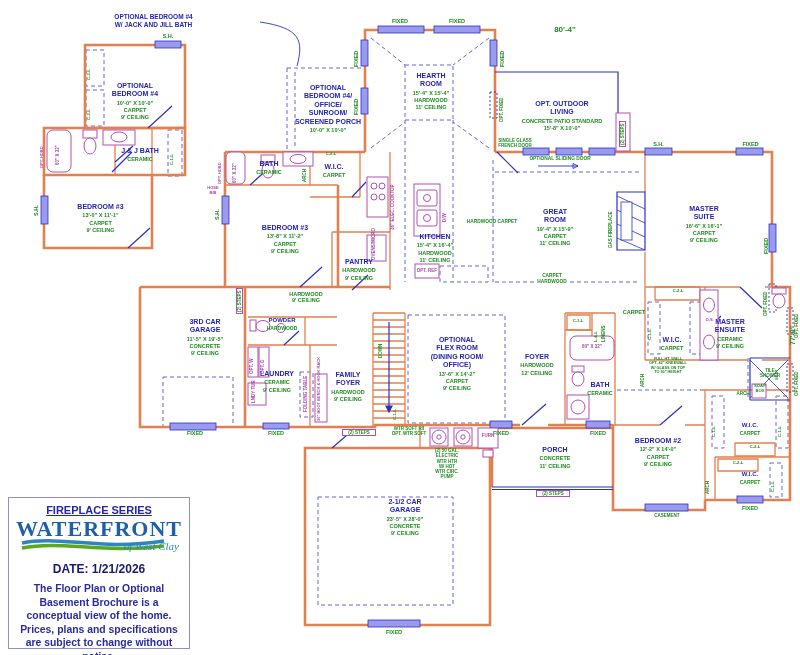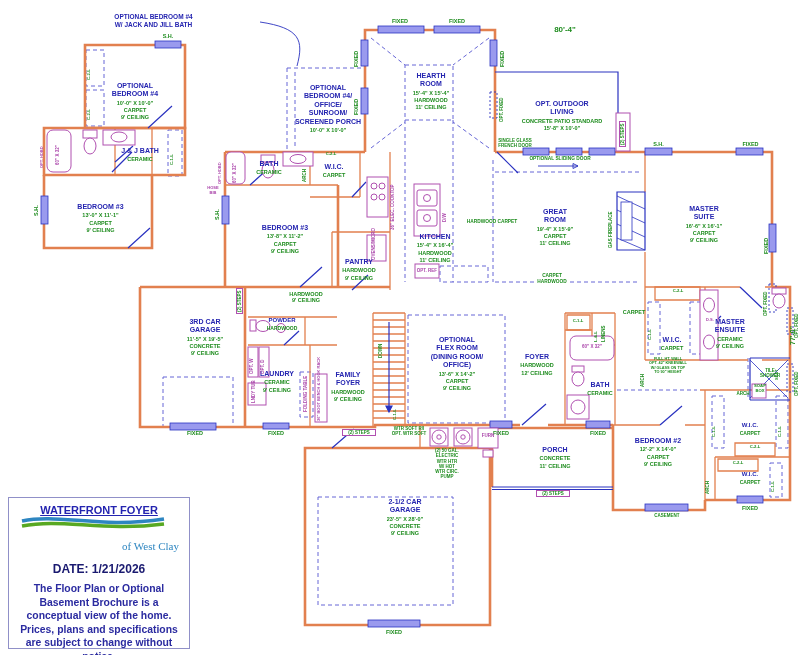--- a/index.html
+++ b/index.html
@@ -13,21 +13,21 @@
   .v{transform:rotate(-90deg);transform-origin:0 0;white-space:nowrap;text-align:left;}
   .box{border:0.5px solid #B050B0;padding:0 1px;background:#fff;}
   .room{position:absolute;text-align:center;}
   .rname{color:#2424B0;font-size:7px;font-weight:bold;white-space:pre-line;line-height:1.2;}
   .rdet{color:#1E8C1E;font-size:5.5px;font-weight:bold;white-space:pre-line;line-height:1.3;margin-top:1px;}
   .tblock{position:absolute;left:8px;top:497px;width:182px;height:152px;border:1px solid #9090C8;text-align:center;padding:3px 2px;box-sizing:border-box;}
   .tb-name{color:#2424B0;font-size:12px;font-weight:bold;text-decoration:underline;}
   .tb-series{color:#2424B0;font-size:11px;font-weight:bold;text-decoration:underline;margin-top:3px;}
   .tb-logo{position:relative;height:40px;margin-top:2px;}
   .tb-logo-main{font-family:"Liberation Serif",serif;font-weight:bold;font-size:22px;letter-spacing:1px;color:#1E5FA8;line-height:1;}
-  .tb-logo-sub{position:absolute;right:8px;top:22px;font-family:"Liberation Serif",serif;font-size:11px;color:#2E86C1;}
+  .tb-logo-sub{position:absolute;right:8px;top:22px;font-family:"Liberation Serif",serif;font-style:italic;font-size:11px;color:#2E86C1;}
   .tb-date{color:#1A1A70;font-size:12px;font-weight:bold;margin-top:4px;}
   .tb-disc{color:#2B2BA0;font-size:10.4px;font-weight:bold;line-height:1.3;margin-top:6px;}
 </style>
 </head>
 <body>
 
 <div class="plan">
 
 <svg width="800" height="655" viewBox="0 0 800 655">
 
@@ -448,22 +448,23 @@
 <div class="lbl g v" style="left:775px;top:380px;font-size:4px">SEAT</div>
 <div class="lbl g" style="left:646px;top:357px;width:44px;font-size:3.8px">FULL HT. WALL
 OPT. 42" KNEEWALL
 W/ GLASS ON TOP
 TO 90" HEIGHT</div>
 <div class="lbl p" style="left:204px;top:186px;width:18px;font-size:4px">HOSE
 BIB</div>
 <div class="lbl p" style="left:703px;top:318px;width:14px;font-size:4px">D.S.</div>
 
 <div class="tblock">
-  <div class="tb-series">WATERFRONT FOYER</div>
+  <div class="tb-series">FIREPLACE SERIES</div>
   <div class="tb-logo">
+    <div class="tb-logo-main">WATERFRONT</div>
     <svg width="170" height="16" style="position:relative;left:0;top:-3px">
       <path d="M8,6 C45,-2 85,14 150,4" stroke="#2E86C1" stroke-width="3.5" fill="none"></path>
       <path d="M8,11 C48,3 88,17 150,9" stroke="#58A822" stroke-width="3.5" fill="none"></path>
     </svg>
     <div class="tb-logo-sub">of West Clay</div>
   </div>
   <div class="tb-date">DATE: 1/21/2026</div>
   <div class="tb-disc">The Floor Plan or Optional Basement
 Brochure is a conceptual view of the
 home. Prices, plans and specifications

